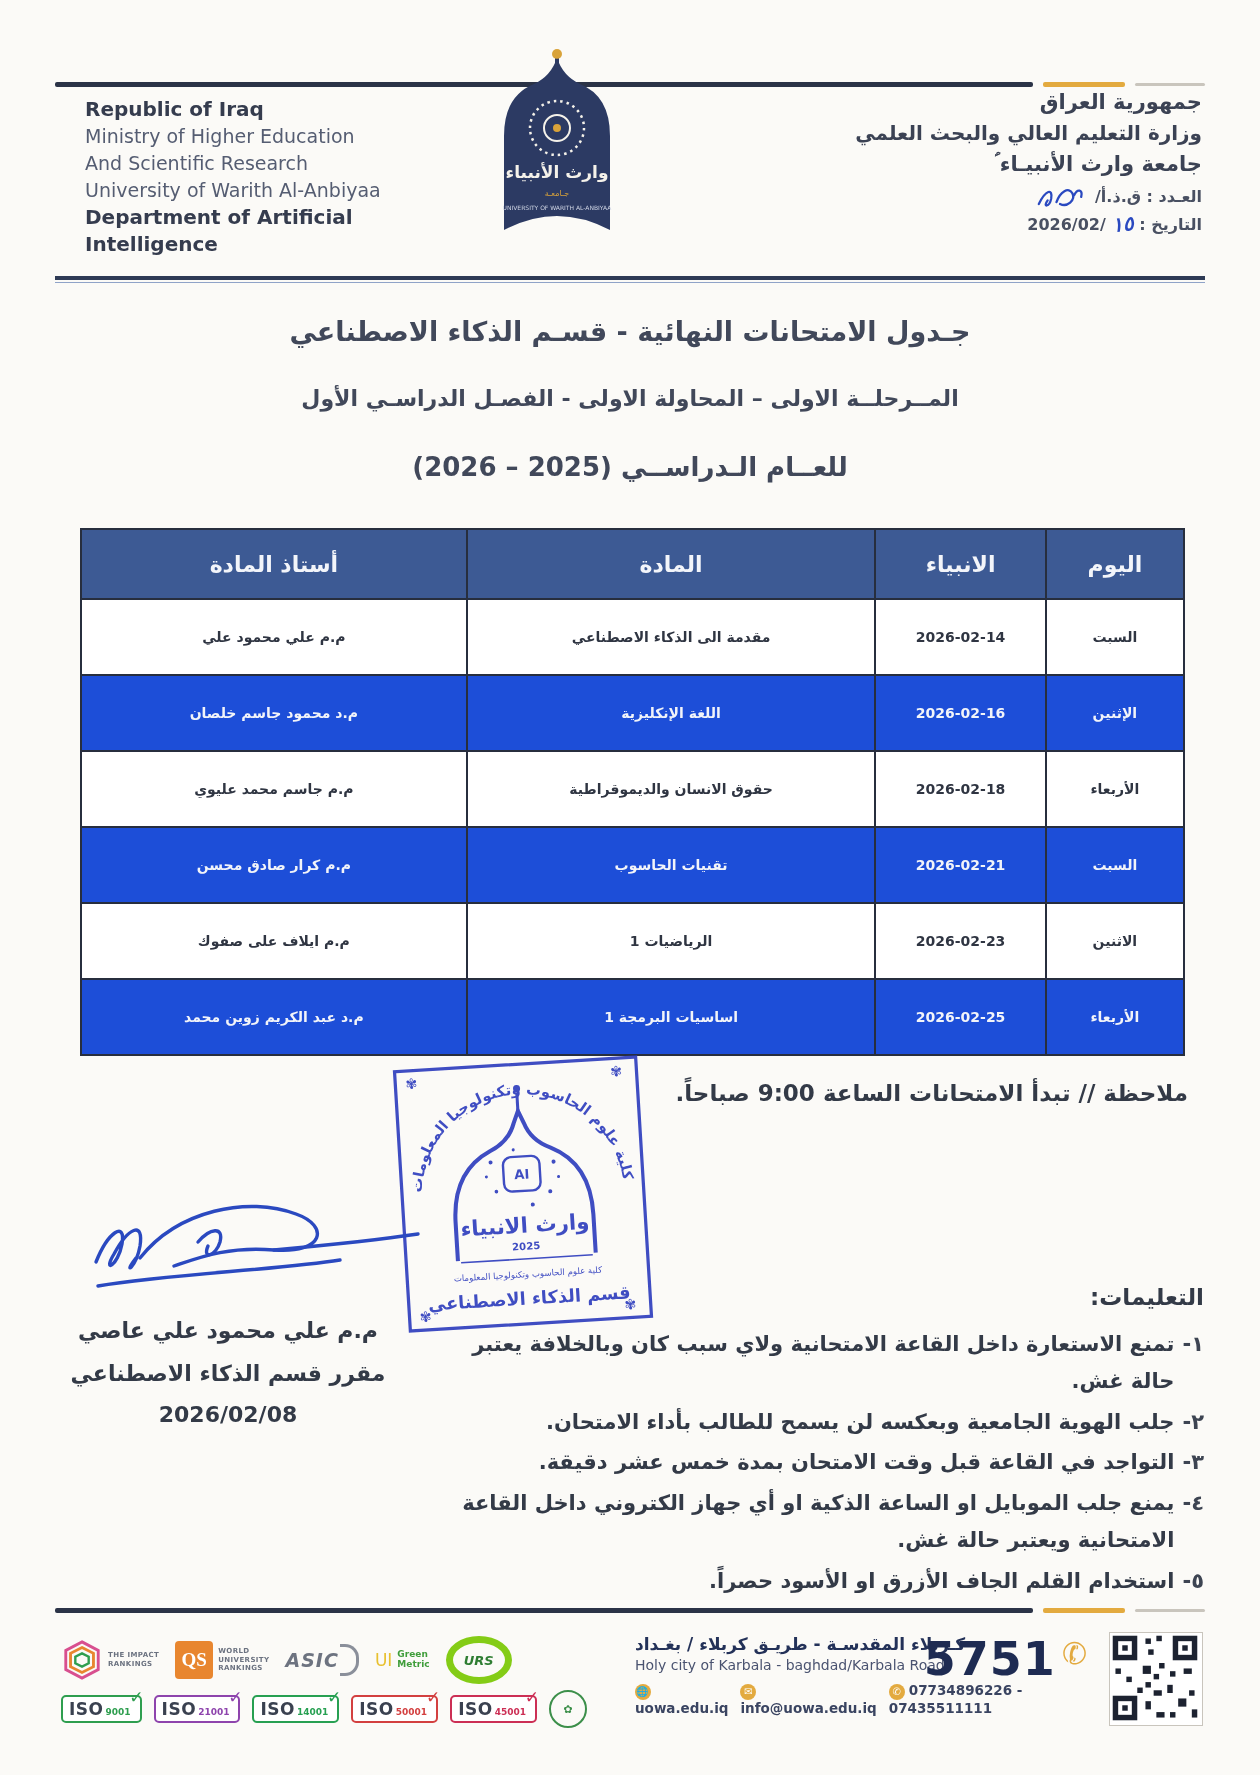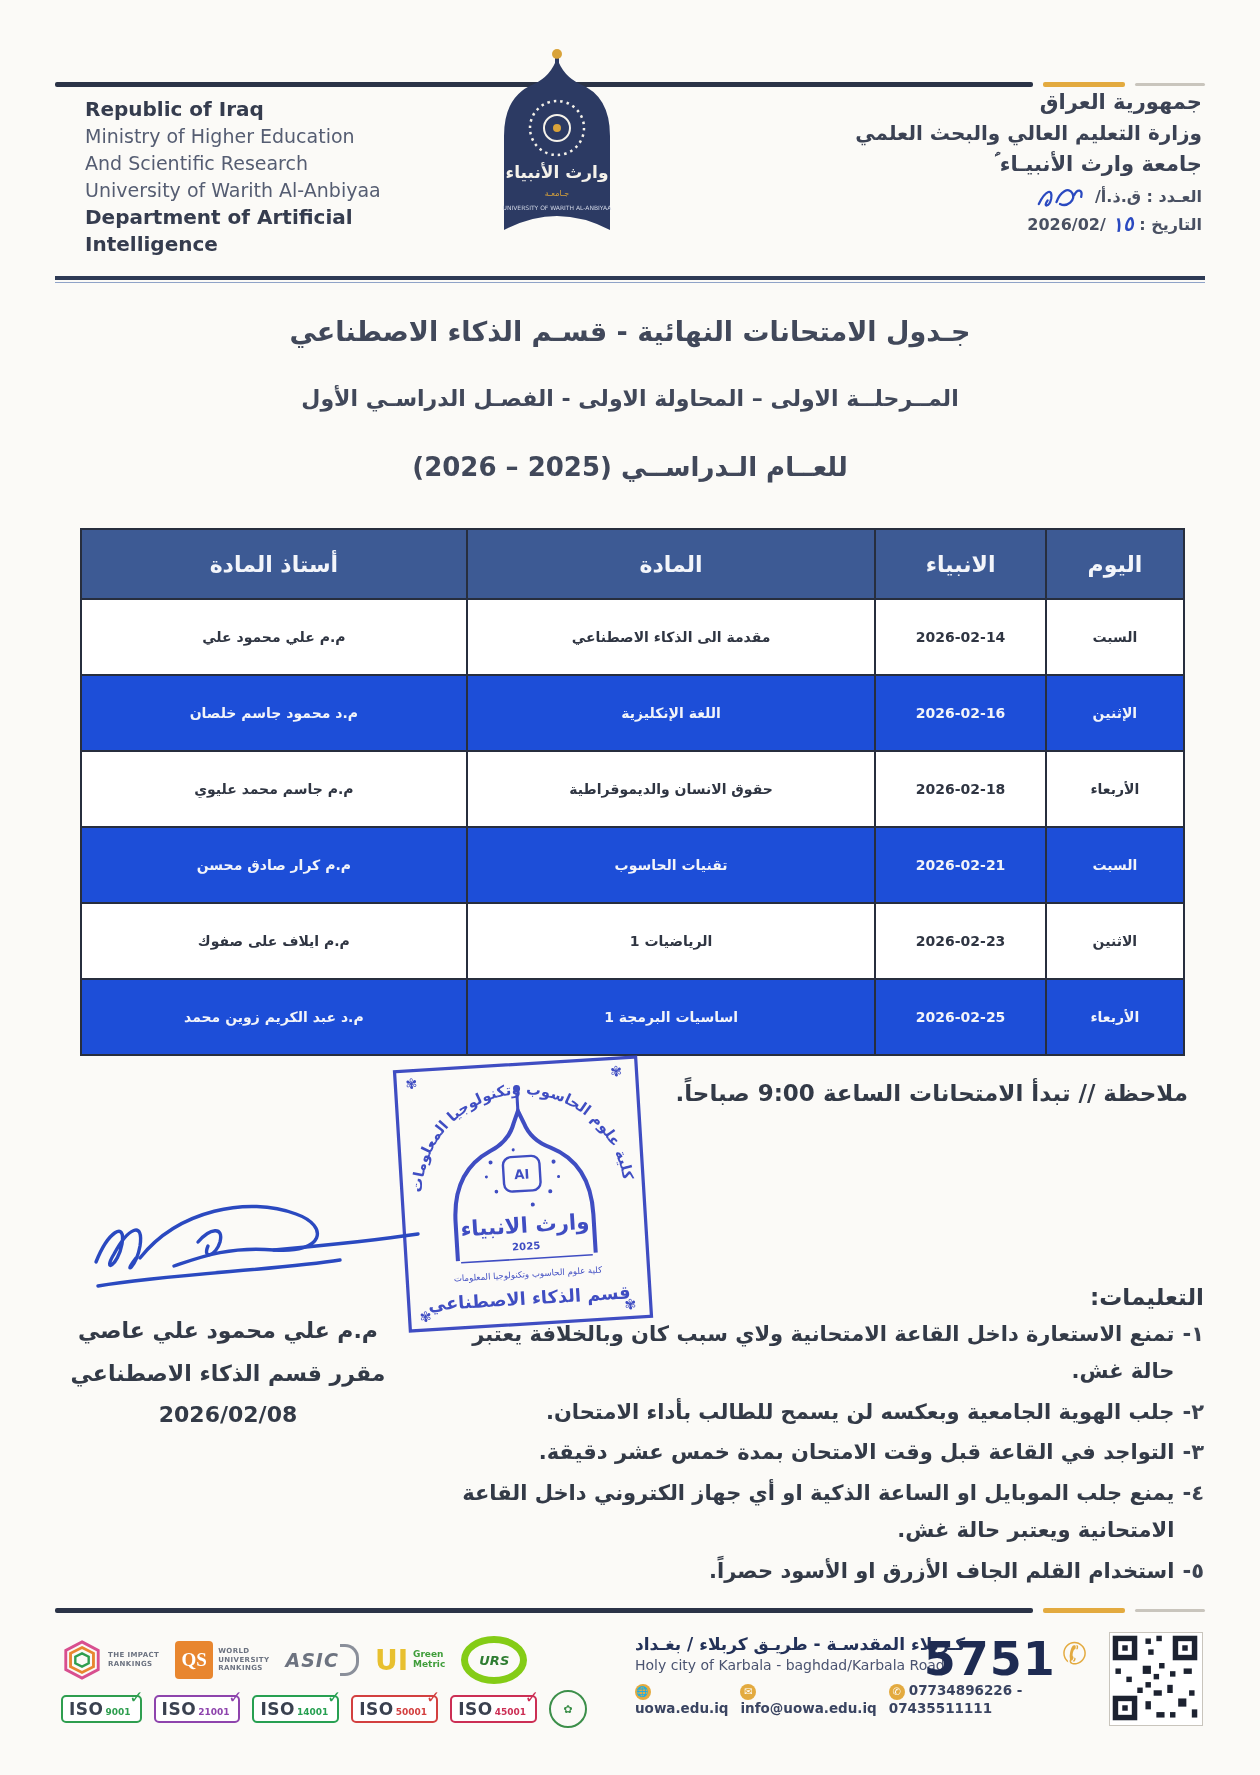--- a/index.html
+++ b/index.html
@@ -58,34 +58,34 @@
     transform:rotate(-3.5deg);opacity:.9;}
   
   .sig-svg{position:absolute;left:78px;top:1162px;width:352px;height:150px;}
   .sig-block{position:absolute;left:60px;top:1318px;width:336px;text-align:center;direction:rtl;
     font-weight:bold;color:#333a47;}
   .sig-block .n{font-size:22px;margin-bottom:18px;}
   .sig-block .t{font-size:22px;margin-bottom:16px;}
   .sig-block .d{font-size:22px;direction:ltr;}
   
   .inst{position:absolute;right:56px;top:1284px;width:770px;direction:rtl;text-align:right;color:#333a47;}
-  .inst h3{margin:0 0 6px 0;font-size:23px;font-weight:bold;}
+  .inst h3{margin:0 0 16px 0;font-size:23px;font-weight:bold;}
   .inst-item{display:flex;direction:rtl;gap:8px;font-size:21px;font-weight:bold;
     line-height:1.75;margin-bottom:4px;}
   .inst-num{white-space:nowrap;color:#3d4452;}
   
   .footer{position:absolute;left:55px;top:1628px;width:1150px;height:120px;}
   .logos{position:absolute;left:6px;top:8px;display:flex;align-items:center;gap:16px;}
   .logo-cell{display:flex;align-items:center;gap:5px;}
   .tiny{font-size:7px;font-weight:bold;color:#6b7280;line-height:1.25;letter-spacing:.4px;}
   .qs-box{width:38px;height:38px;background:#e8862f;border-radius:4px;color:#fff;font-weight:bold;
     font-size:19px;display:flex;align-items:center;justify-content:center;font-family:Liberation Serif, serif;}
   .asic{font-size:19px;font-weight:bold;color:#6d7380;font-style:italic;letter-spacing:1px;}
   .asic-arc{width:16px;height:26px;border:3px solid #8a8f9a;border-left:none;border-radius:0 14px 14px 0;margin-left:-4px;}
-  .ui-mark{font-size:28px;font-weight:bold;color:#3f9d3a;}
+  .ui-mark{font-size:17px;font-weight:normal;color:#3f9d3a;}
   .ui-mark span{color:#e8c02f;}
   .green-txt{font-size:9px;font-weight:bold;color:#3f9d3a;line-height:1.1;}
   .urs{width:52px;height:34px;border:7px solid #84cc16;border-radius:50%;display:flex;align-items:center;justify-content:center;
     color:#2e7d32;font-weight:bold;font-size:13px;font-style:italic;}
   .iso-row{position:absolute;left:6px;top:62px;display:flex;align-items:center;gap:12px;}
   .iso{display:flex;align-items:baseline;border:2.5px solid;border-radius:5px;padding:2px 7px 2px 6px;
     font-weight:bold;background:#fff;position:relative;}
   .iso .w{font-size:17px;color:#3a4150;letter-spacing:.5px;}
   .iso .n{font-size:9px;margin-right:2px;margin-left:2px;}
   .iso .ck{font-size:17px;position:absolute;right:-4px;top:-10px;}

